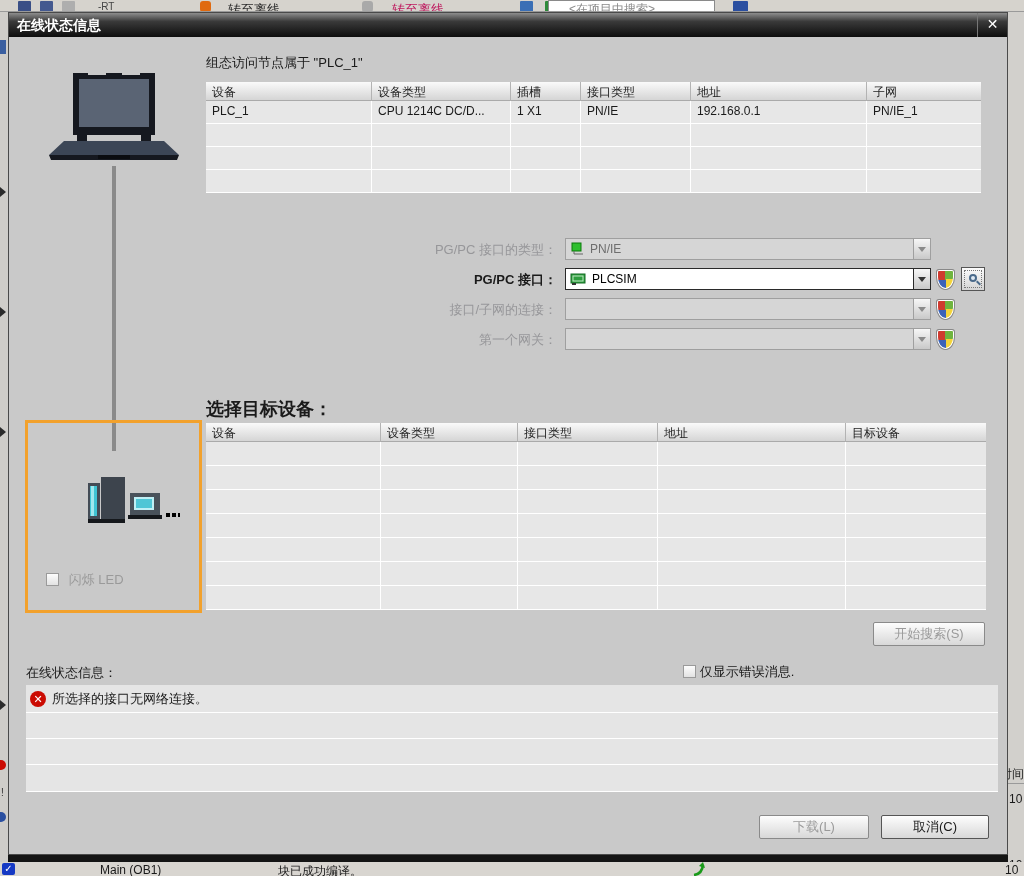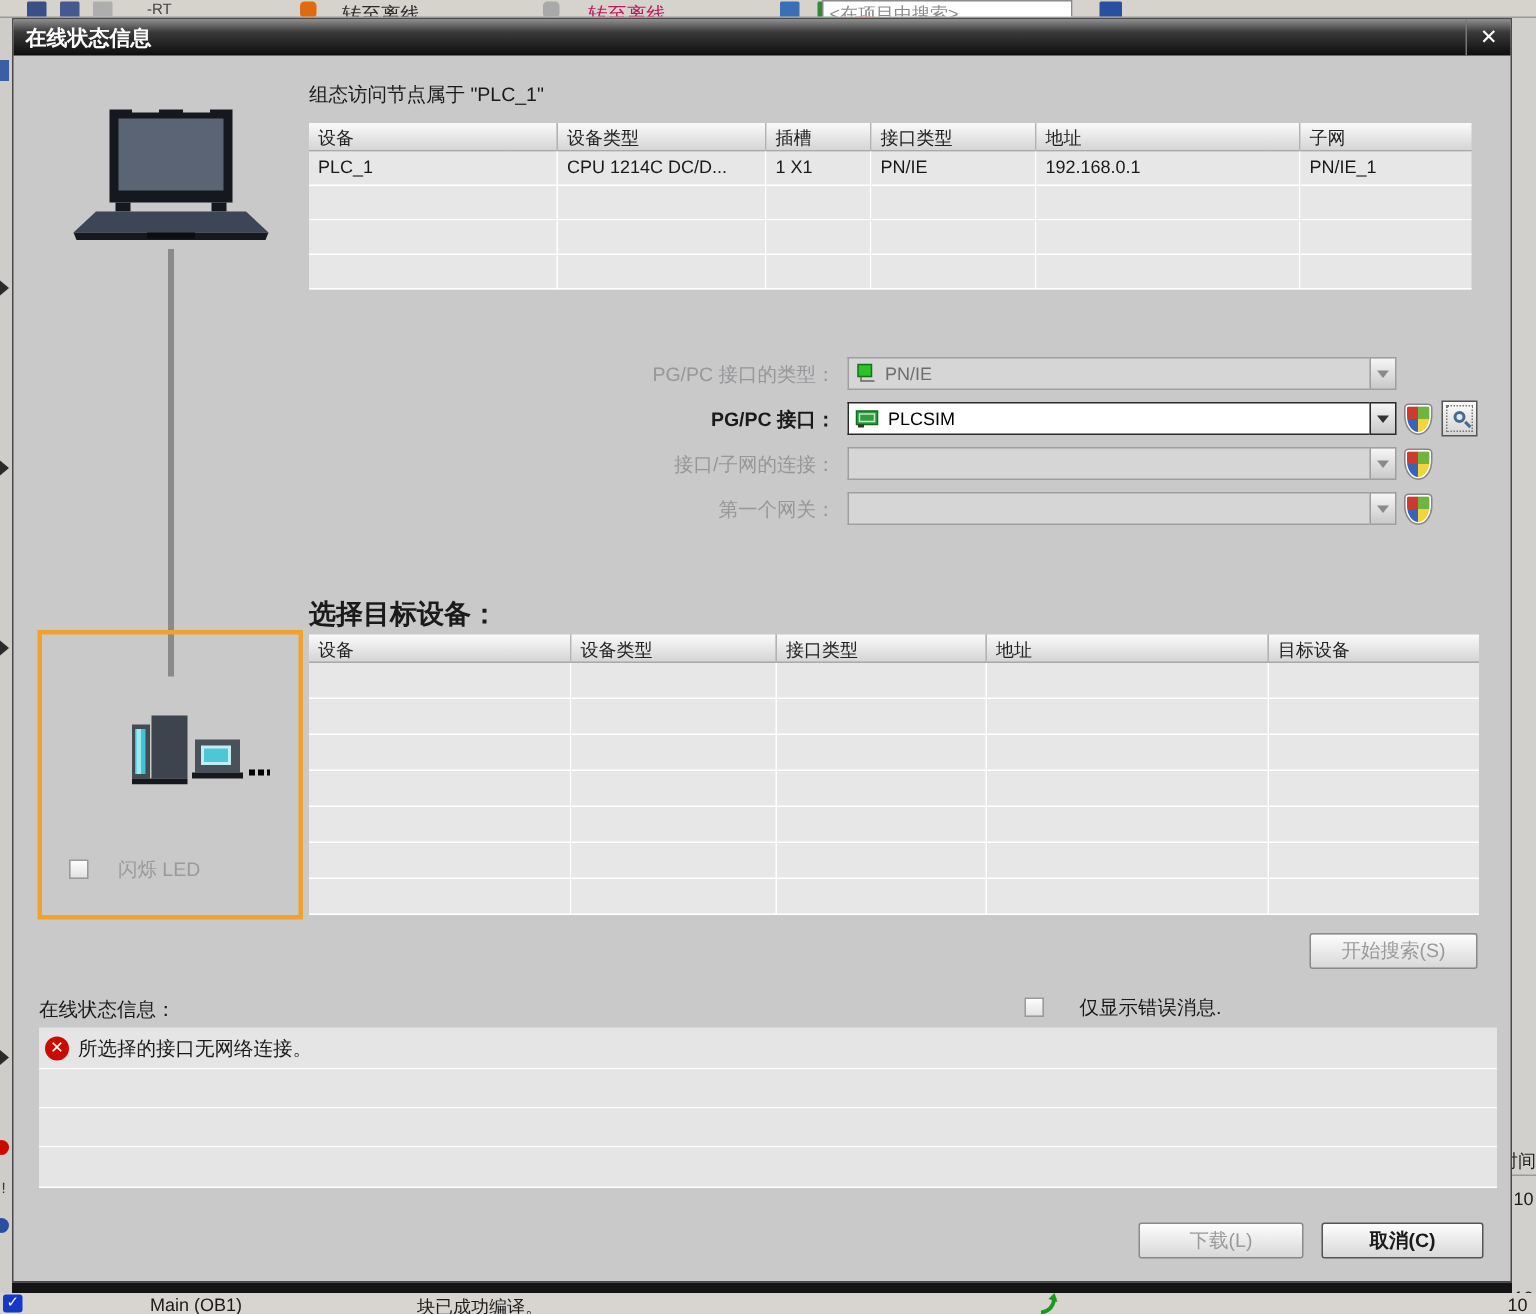--- a/index.html
+++ b/index.html
@@ -7,21 +7,21 @@
     font-family:"Liberation Sans","DejaVu Sans",sans-serif; font-size:12px; color:#1a1a1a; }
   .abs { position:absolute; }
 
   
   #bg-toolbar { left:0; top:0; width:1024px; height:12px; background:#d6d3cd;
     border-bottom:1px solid #9a9a9a; overflow:hidden; }
   .tb-ic { position:absolute; top:1px; width:13px; height:11px; border-radius:1px; }
   .tb-txt { position:absolute; top:1px; font-size:13px; white-space:nowrap; }
   #bg-search { position:absolute; left:548px; top:0; width:167px; height:14px;
     background:#fff; border:1px solid #8a8a8a; color:#8a8a8a; font-size:12px;
-    padding-left:4px; overflow:hidden; }
+    padding-left:20px; overflow:hidden; }
   #bg-leftstrip { left:0; top:12px; width:8px; height:864px; background:#cfcdc9; overflow:hidden; }
   .lw { position:absolute; left:0; width:0; height:0; border-top:5px solid transparent;
     border-bottom:5px solid transparent; border-left:6px solid #2b2b2b; }
   #bg-rightstrip { left:1008px; top:12px; width:16px; height:864px; background:#d2d0cc; overflow:hidden; }
   #bg-time-hdr { position:absolute; left:-8px; top:750px; width:30px; border-bottom:1px solid #9a9a9a;
     font-size:12px; color:#222; height:22px; padding-top:4px; }
   #bg-bottomrow { left:0; top:862px; width:1024px; height:14px; background:#d8d5d0; overflow:hidden; }
   #dlg-bottom-shadow { left:8px; top:855px; width:1000px; height:7px; background:#141414; }
   .bluecheck { position:absolute; width:13px; height:12px; background:#1539c4; border-radius:2px;
     color:#fff; font-size:10px; line-height:12px; text-align:center; font-weight:bold; }
@@ -315,44 +315,44 @@
       <rect x="42" y="22" width="30" height="22" fill="#49525b"></rect>
       <rect x="46" y="26" width="20" height="13" fill="#bfeff5"></rect>
       <rect x="48" y="28" width="16" height="9" fill="#4fc6d6"></rect>
       <rect x="40" y="44" width="34" height="4" fill="#15181c"></rect>
       <rect x="78" y="42" width="4" height="4" fill="#000"></rect>
       <rect x="84" y="42" width="4" height="4" fill="#000"></rect>
       <rect x="90" y="42" width="2" height="4" fill="#000"></rect>
     </svg>
     <label style="position:absolute;left:18px;top:148px;color:#9a9a9a;font-size:13px">
       <span class="cb"></span>
-      <span style="margin-left:16px">闪烁 LED</span>
+      <span style="margin-left:6px">闪烁 LED</span>
     </label>
   </div>
 
   <div class="btn dis" style="left:864px;top:609px;width:112px;height:24px">开始搜索(S)</div>
 
   <div class="abs" style="left:17px;top:651px;font-size:13px">在线状态信息：</div>
   <label class="abs" style="left:674px;top:650px;font-size:13px">
     <span class="cb"></span>
-    <span style="margin-left:20px">仅显示错误消息.</span>
+    <span style="margin-left:0">仅显示错误消息.</span>
   </label>
 
   <div class="abs" style="left:17px;top:672px;width:972px">
     <div class="msg-row" style="height:28px">
       <span class="err-ic">✕</span>
       <span style="font-size:13px">所选择的接口无网络连接。</span>
     </div>
     <div class="msg-row" style="height:26px"></div>
     <div class="msg-row" style="height:26px"></div>
     <div class="msg-row" style="height:27px"></div>
   </div>
 
   <div class="btn dis" style="left:750px;top:802px;width:110px;height:24px">下载(L)</div>
-  <div class="btn" style="left:872px;top:802px;width:108px;height:24px;border-color:#555;font-weight:bold">取消(C)</div>
+  <div class="btn" style="left:872px;top:802px;width:108px;height:24px;border-color:#555;font-weight:normal">取消(C)</div>
 </div>
 
 <div id="dlg-bottom-shadow" class="abs"></div>
 <div id="bg-bottomrow" class="abs">
   <span class="bluecheck" style="left:2px;top:1px">✓</span>
   <span style="position:absolute;left:100px;top:1px">Main (OB1)</span>
   <span style="position:absolute;left:278px;top:1px">块已成功编译。</span>
   <svg style="position:absolute;left:692px;top:0" width="16" height="14" viewBox="0 0 16 14">
     <path d="M2 13 Q10 12 11 3" stroke="#1a9a1a" stroke-width="2.5" fill="none"></path>
     <polygon points="7,4 11,0 13,6" fill="#1a9a1a"></polygon>

